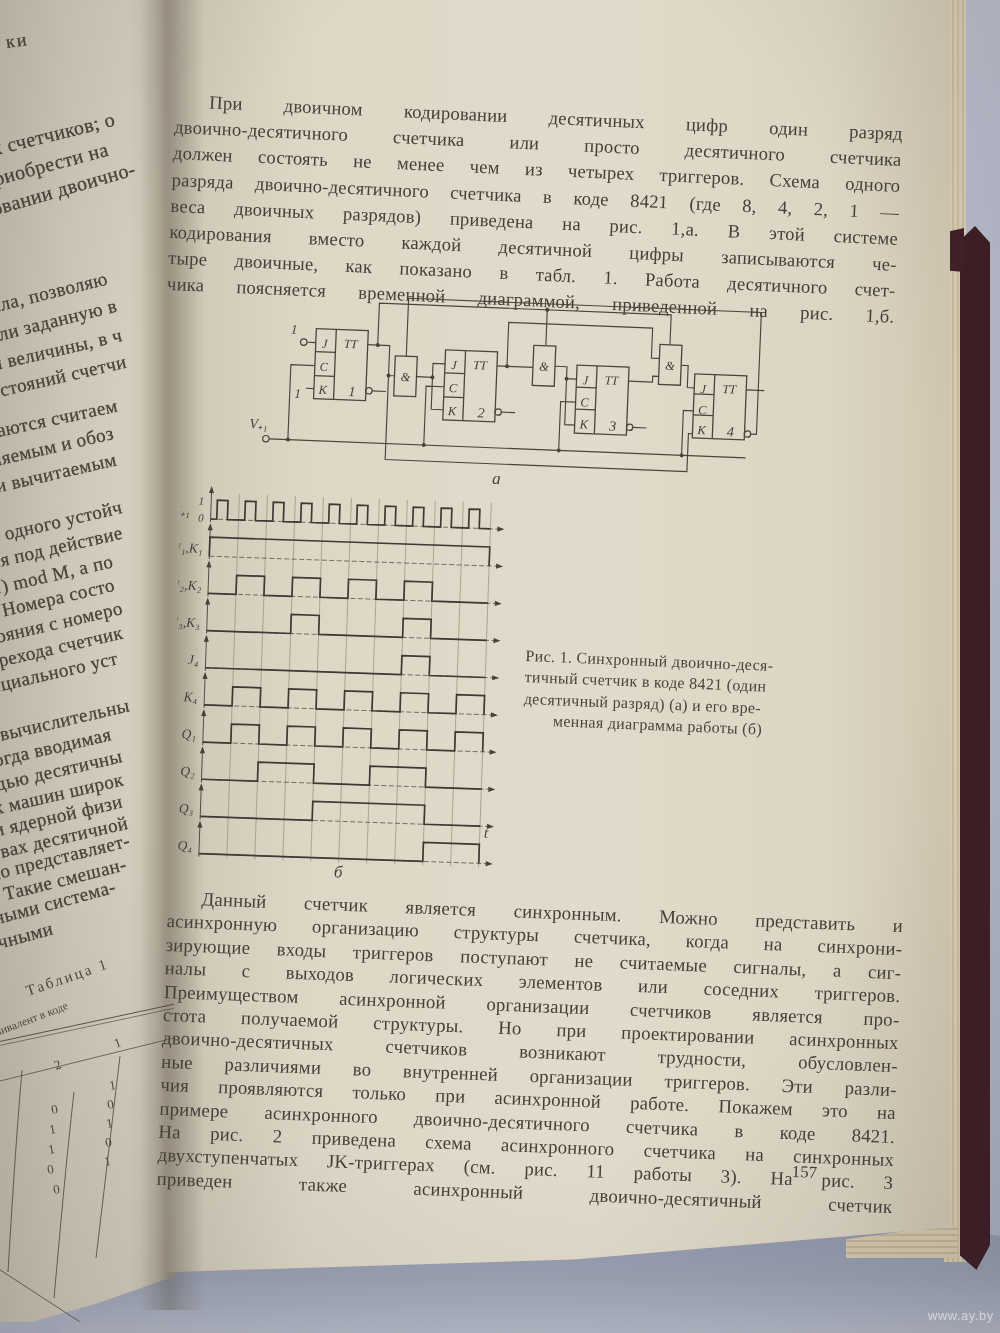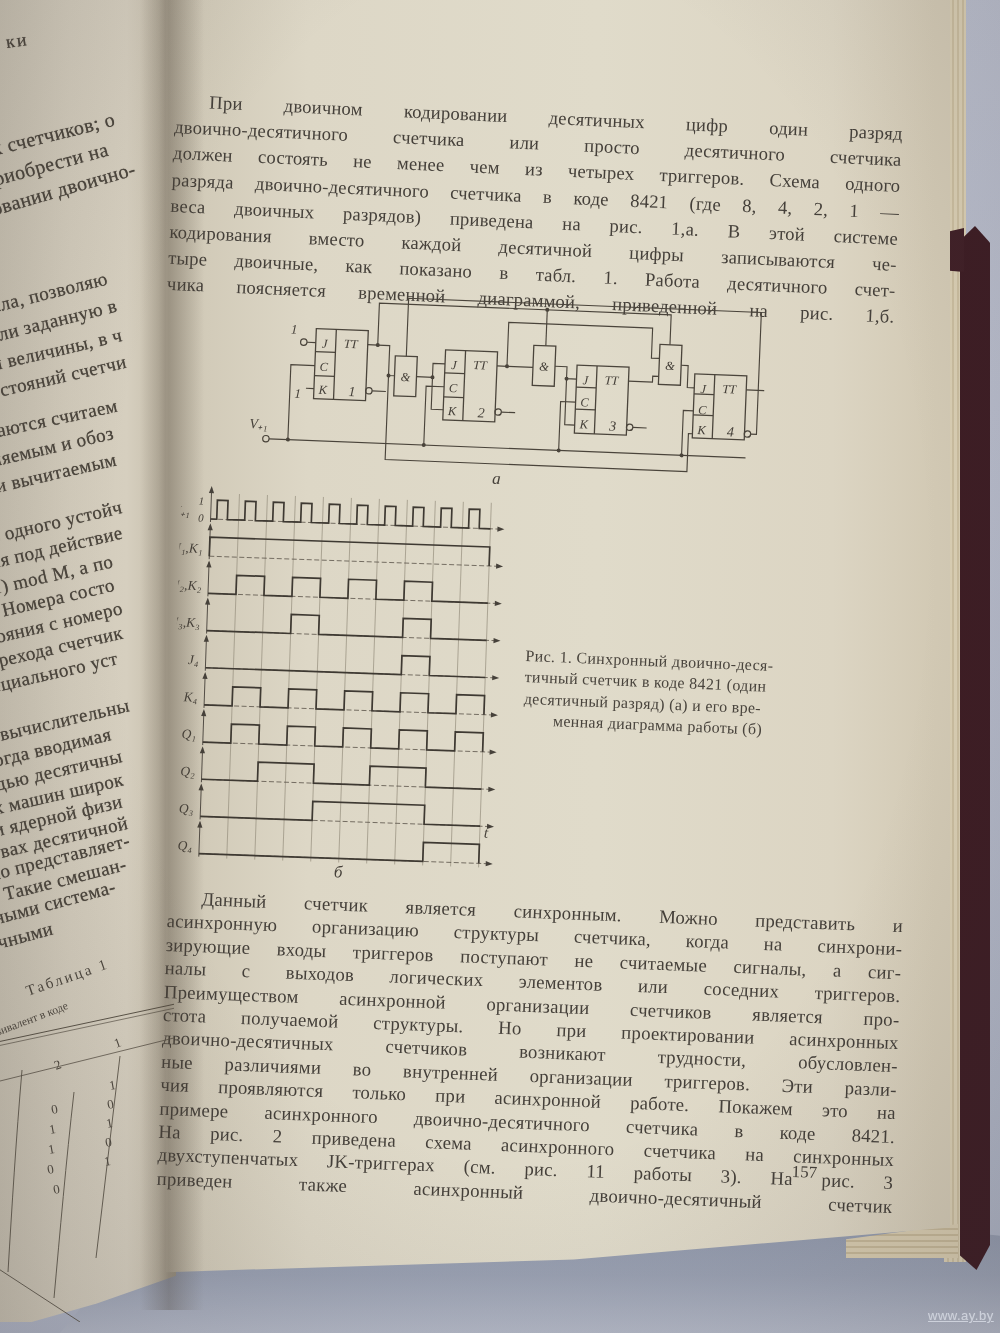--- a/index.html
+++ b/index.html
@@ -41,21 +41,21 @@
   .pagenum{font-size:17px;color:#45403a;}
   svg text{font-family:"Liberation Serif",serif;fill:#46413a;}
   #circuit-svg text{font-style:italic;}
   #timing-svg text{font-style:italic;}
   
   .lfrag{position:absolute;white-space:nowrap;font-size:19px;color:#4c463d;
     letter-spacing:.4px;text-shadow:0 0 .7px rgba(76,70,61,.85);transform-origin:0 50%;}
   #left-content{left:0;top:0;width:174px;height:1322px;overflow:hidden;z-index:5;}
   #ltable-svg text{fill:#4c463d;}
   .wm{z-index:8;font-family:"Liberation Sans",sans-serif;font-size:13px;
-    color:#cdd1db;letter-spacing:.5px;text-shadow:0 0 1px rgba(255,255,255,.25);text-decoration:underline;}
+    color:#cdd1db;letter-spacing:.5px;text-shadow:0 0 1px rgba(255,255,255,.25);}
 </style>
 </head>
 <body>
 
 <div class="abs table-shadow"></div>
 <div class="abs edge-strip"></div>
 <div class="abs corner-edges"></div>
 <div class="abs cover"></div>
 <div class="abs cover-wedge"></div>
 <div class="abs left-page"></div>

